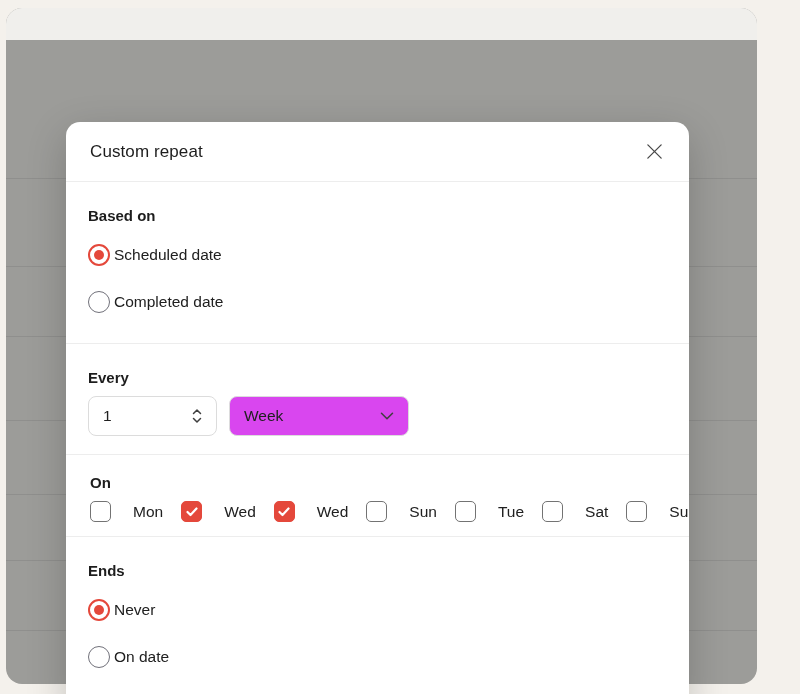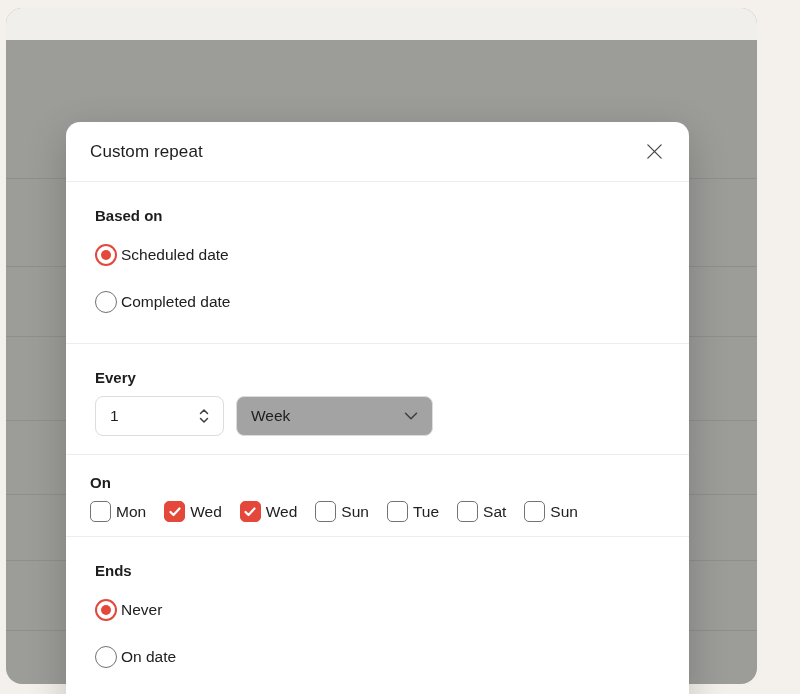--- a/index.html
+++ b/index.html
@@ -35,21 +35,21 @@
   }
   .modal-header{
     display:flex;align-items:center;justify-content:space-between;
     height:60px;padding:0 22px 0 24px;border-bottom:1px solid var(--divider);
   }
   .modal-title{font-size:17px;font-weight:400;color:#1d1d1d;letter-spacing:.1px;}
   .close-button{
     width:26px;height:26px;border:none;background:transparent;cursor:pointer;
     display:flex;align-items:center;justify-content:center;padding:0;
   }
-  .section{padding:25px 29px 18px;border-bottom:1px solid var(--divider);}
+  .section{padding:25px 22px 18px;border-bottom:1px solid var(--divider);}
   .section:last-child{border-bottom:none;}
   .section-label{font-size:15px;font-weight:700;color:#1d1d1d;}
   .options{margin-top:7px;}
   .option-row{display:flex;align-items:center;gap:4px;height:47px;cursor:pointer;}
   .option-label{font-size:15.5px;color:#202020;}
 
   .radio{
     width:22px;height:22px;border-radius:50%;border:1.5px solid #71717a;
     background:#fff;display:flex;align-items:center;justify-content:center;flex:none;
   }
@@ -63,30 +63,30 @@
     width:129px;height:40px;border:1px solid var(--border-light);border-radius:8px;
     display:flex;align-items:center;justify-content:space-between;
     padding:0 13px 0 2px;background:#fff;
   }
   .stepper-input{
     border:none;outline:none;width:70px;font-size:15.5px;color:#202020;
     font-family:inherit;padding-left:12px;background:transparent;
   }
   .stepper-buttons{display:flex;align-items:center;cursor:pointer;}
   .select-field{
-    width:197px;height:40px;border:1px solid var(--border-light);border-radius:8px;
+    width:180px;height:40px;border:1px solid var(--border-light);border-radius:8px;
     display:flex;align-items:center;justify-content:space-between;
-    padding:0 14px;background:#a3a3a3;cursor:pointer;
+    padding:0 14px;background:#d946ef;cursor:pointer;
   }
   .select-value{font-size:15.5px;color:#202020;}
 
   
   .section-on{padding:19px 24px 14px;}
   .days-row{display:flex;align-items:center;gap:18px;margin-top:10px;}
-  .day-item{display:flex;align-items:center;gap:5px;cursor:pointer;}
+  .day-item{display:flex;align-items:center;gap:22px;cursor:pointer;}
   .checkbox{
     width:21px;height:21px;border-radius:5px;border:1.5px solid #737373;
     background:#fff;display:flex;align-items:center;justify-content:center;flex:none;
   }
   .checkbox.checked{background:var(--red);border-color:var(--red);}
   .checkbox svg{display:none;}
   .checkbox.checked svg{display:block;}
   .day-label{font-size:15.5px;color:#202020;}
 </style>
 </head>

